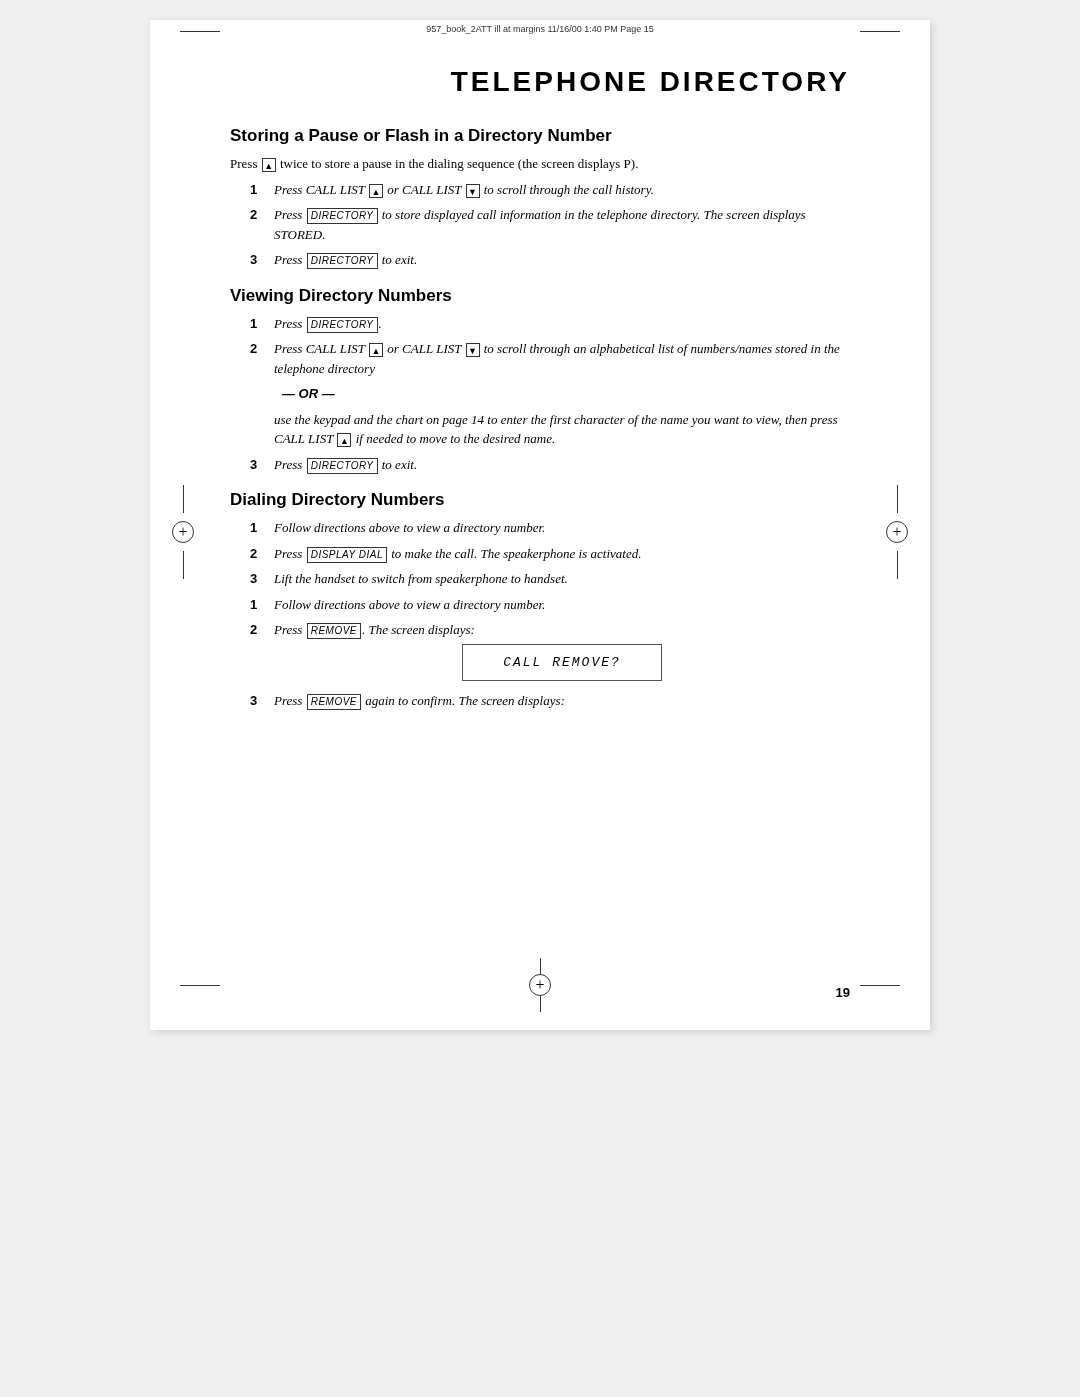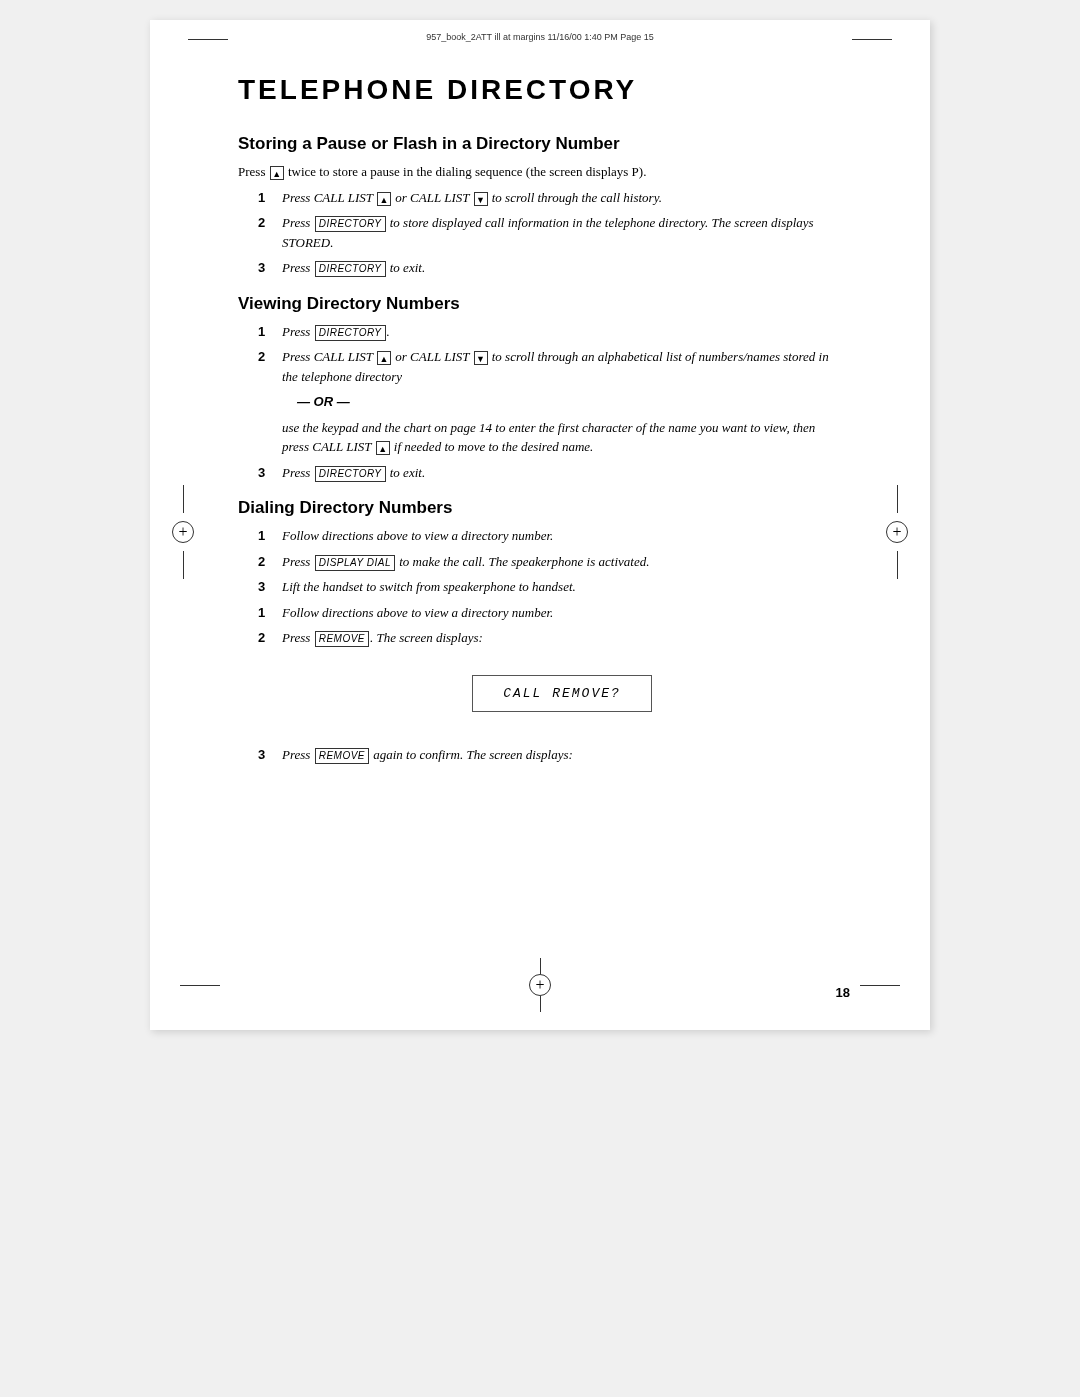--- a/index.html
+++ b/index.html
@@ -11,21 +11,21 @@
       align-items: flex-start;
       min-height: 100vh;
       font-family: 'Times New Roman', Times, serif;
     }
 
     .page {
       width: 780px;
       min-height: 1010px;
       background: #fff;
       margin: 20px auto;
-      padding: 8px;
+      padding: 0;
       position: relative;
       box-shadow: 2px 2px 8px rgba(0,0,0,0.15);
     }
 
     .crop-mark-top {
       display: flex;
       align-items: center;
       justify-content: space-between;
       padding: 0 30px;
       margin-bottom: 4px;
@@ -44,21 +44,21 @@
       text-align: center;
       padding: 4px 0 8px 0;
     }
 
     .content-area {
       padding: 20px 80px 60px 80px;
     }
 
     
     .page-title {
-      text-align: left;
+      text-align: right;
       font-size: 28px;
       font-weight: bold;
       letter-spacing: 3px;
       margin-bottom: 28px;
       font-family: Arial, Helvetica, sans-serif;
     }
 
     
     .section-heading {
       font-size: 17px;
@@ -122,34 +122,34 @@
       line-height: 14px;
       font-size: 9px;
       vertical-align: middle;
       margin: 0 1px;
     }
 
     
     .or-divider {
       font-weight: bold;
       font-family: Arial, Helvetica, sans-serif;
-      margin: 6px 15px;
+      margin: 6px 8px;
       font-size: 13px;
     }
 
     
     .screen-display {
       border: 1px solid #555;
       display: block;
-      width: 180px;
+      width: 200px;
       text-align: center;
       font-family: 'Courier New', Courier, monospace;
       font-size: 13px;
       padding: 8px 16px;
-      margin: 27px auto;
+      margin: 4px auto;
       letter-spacing: 2px;
     }
 
     .page-number {
       font-family: Arial, Helvetica, sans-serif;
       font-size: 13px;
       font-weight: bold;
       position: absolute;
       right: 80px;
       bottom: 30px;
@@ -292,21 +292,21 @@
       <div class="list-item">
         <span class="list-num">3</span>
         <span class="list-content">
           Press <span class="key-btn">REMOVE</span> again to confirm. The screen displays:
         </span>
       </div>
     </div>
 
   </div>
 
-  <div class="page-number">18</div>
+  <div class="page-number">19</div>
 
   <div style="position:absolute; bottom:18px; left:0; right:0; display:flex; justify-content:space-between; padding:0 30px; align-items:center;">
     <div style="width:40px; height:1px; background:#333;"></div>
     <div style="display:flex; flex-direction:column; align-items:center;">
       <div style="width:1px; height:16px; background:#333;"></div>
       <div style="width:22px; height:22px; border:1px solid #333; border-radius:50%; display:flex; align-items:center; justify-content:center; font-size:16px;">+</div>
       <div style="width:1px; height:16px; background:#333;"></div>
     </div>
     <div style="width:40px; height:1px; background:#333;"></div>
   </div>

